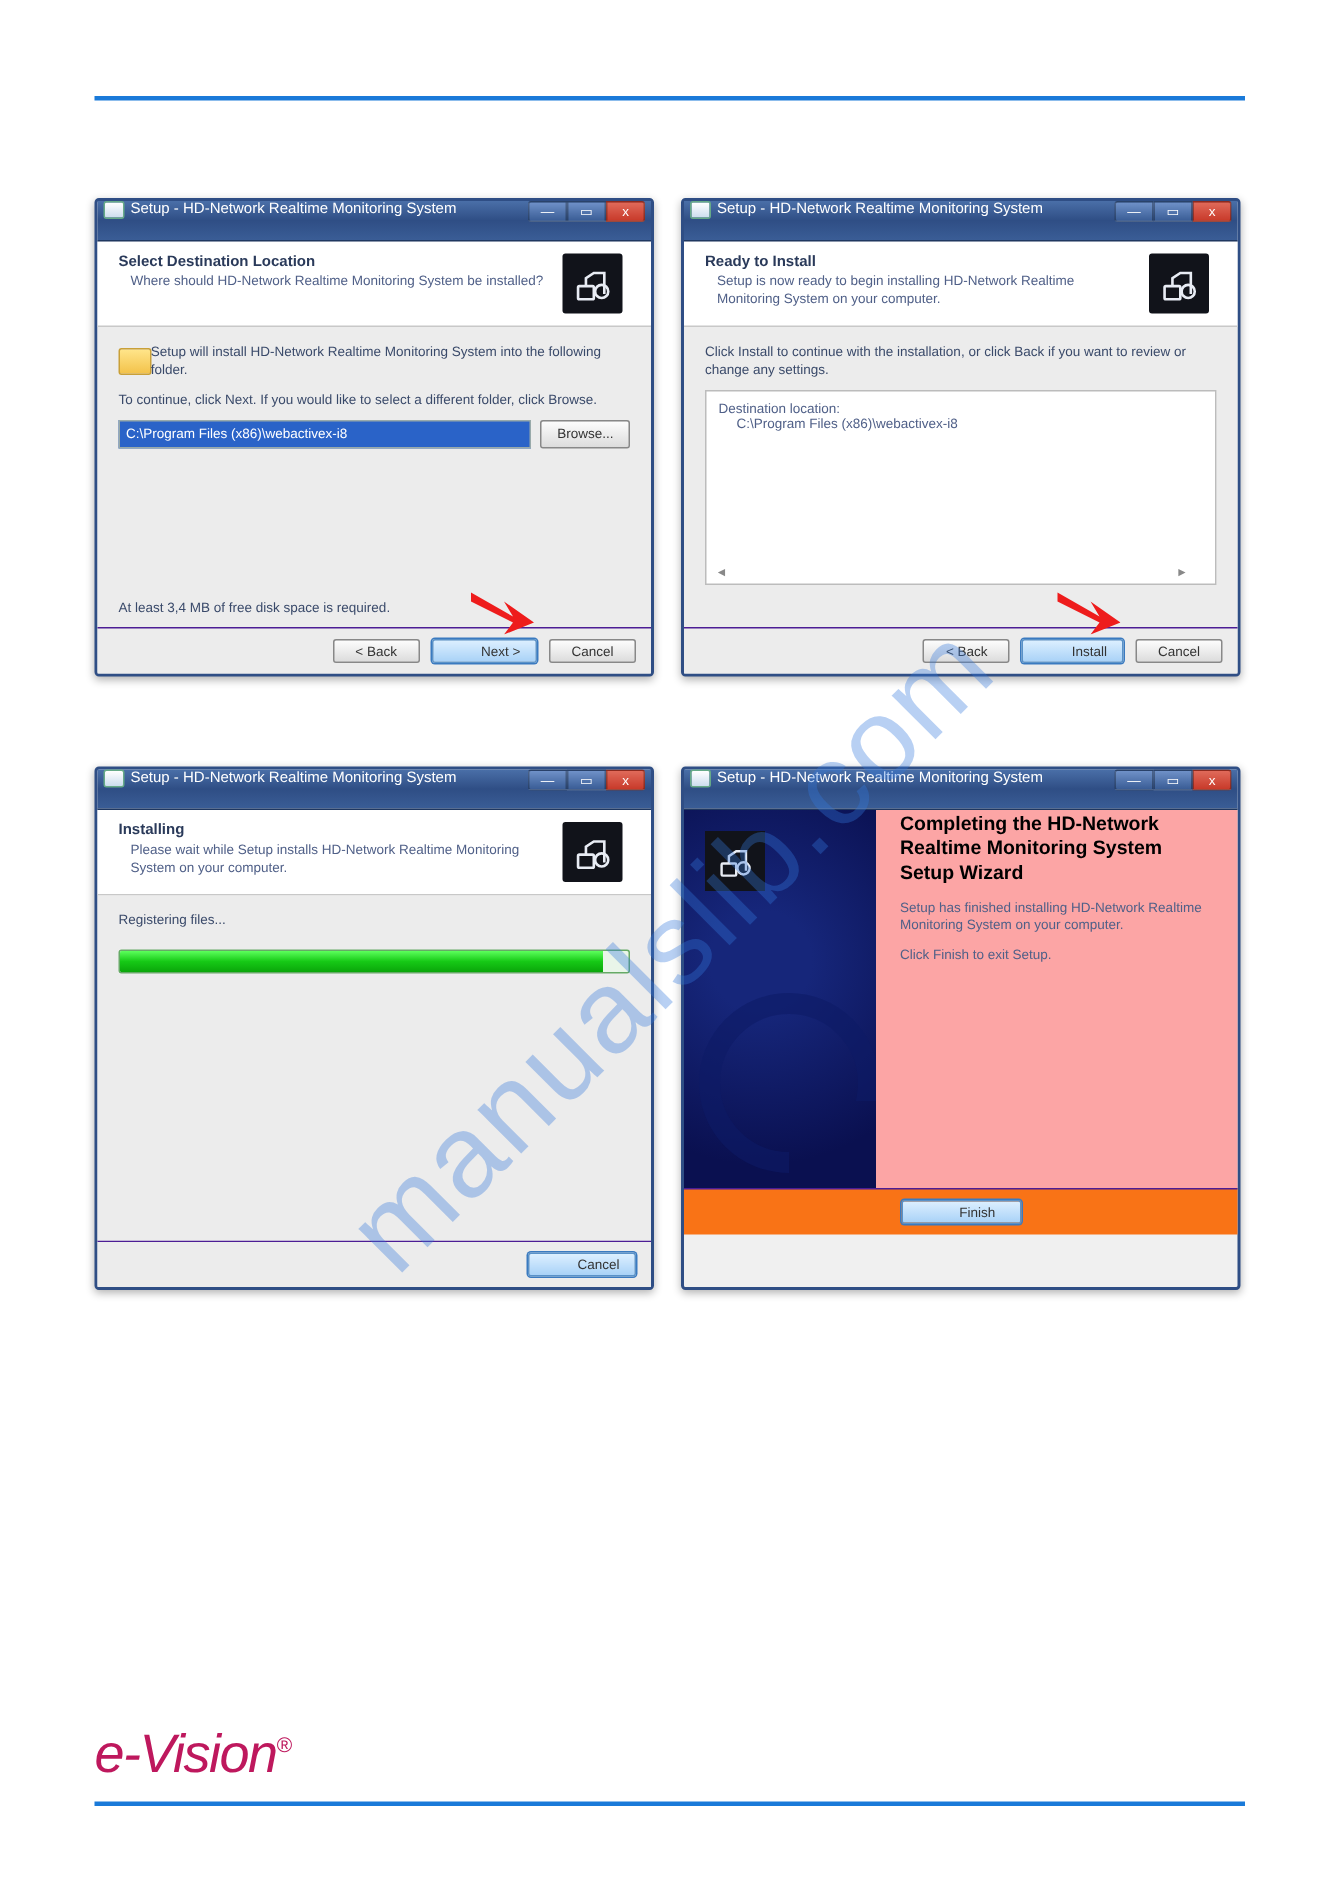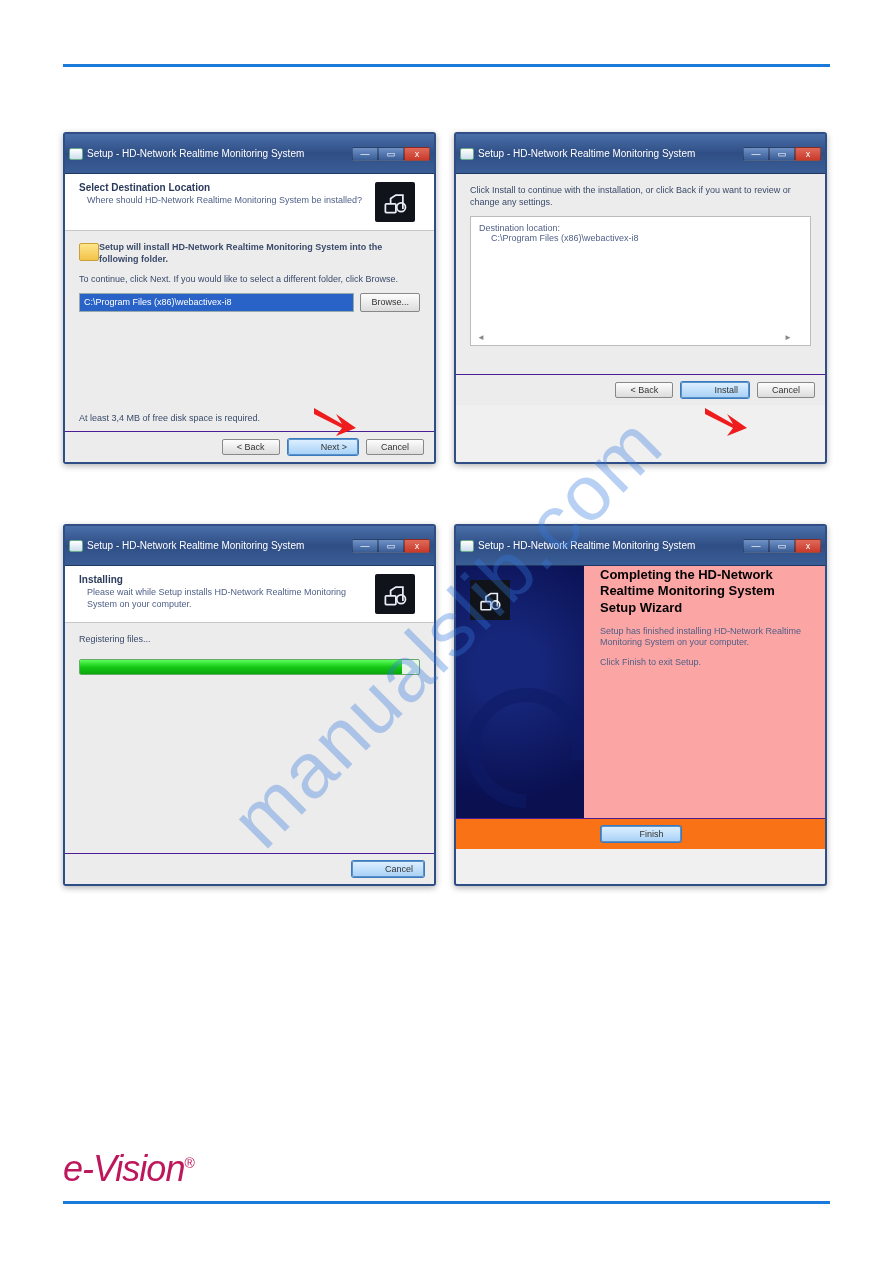--- a/index.html
+++ b/index.html
@@ -68,24 +68,24 @@
     border: 2px solid #2f4e85;
     border-radius: 3px;
     background: #f0f0f0;
     box-shadow: 0 2px 6px rgba(0,0,0,0.3);
     position: relative;
     font-size: 10px;
   }
 
   
   .titlebar {
-    height: 40px;
+    height: 27px;
     background: linear-gradient(to bottom, #4a6fa8 0%, #2f4e85 50%, #3a5d96 100%);
     display: flex;
-    align-items: center;
+    align-items: flex-start;
     padding: 0 4px;
     color: #fff;
     font-size: 10px;
     position: relative;
     border-bottom: 1px solid #1f3760;
   }
   .title-icon {
     width: 14px; height: 12px;
     background: linear-gradient(to bottom, #fff, #cde);
     border: 1px solid #6a8;
@@ -128,21 +128,21 @@
   
   .body {
     background: #ececec;
     padding: 10px 14px 8px 14px;
     min-height: 190px;
     color: #3a4a6a;
     font-size: 9px;
     position: relative;
   }
   .body .row { margin-bottom: 8px; line-height: 1.35; }
-  .folder-row { display: flex; align-items: flex-start; gap: 0; font-weight: bold; }
+  .folder-row { display: flex; align-items: center; gap: 0; }
   .folder-icon { width: 22px; height: 18px; background: linear-gradient(to bottom,#ffe58a,#f3c24a); border-radius: 2px; border:1px solid #c9a038; margin-top:2px;}
   .path-row { display: flex; gap: 6px; align-items: center; }
   .path-input {
     flex: 1;
     border: 1px solid #9aa;
     background: #fff;
     padding: 2px 4px;
     font-size: 9px;
     color: #fff;
   }
@@ -311,20 +311,35 @@
 
   <div class="window">
     <div class="titlebar">
       <span class="title-icon"></span>
       <span>Setup - HD-Network Realtime Monitoring System</span>
       <span class="spacer"></span>
       <div class="ctl-group">
         <div class="ctl min">—</div>
         <div class="ctl max">▭</div>
         <div class="ctl close">x</div>
+      </div>
+    </div>
+    <div class="header-band">
+      <div class="header-text">
+        <div class="h-title">Ready to Install</div>
+        <div class="h-sub">Setup is now ready to begin installing HD-Network Realtime Monitoring System on your computer.</div>
+      </div>
+      <div class="header-icon">
+        <svg viewBox="0 0 32 32">
+            <g fill="none" stroke="#e8ecf4" stroke-width="2">
+              <rect x="5" y="18" width="12" height="10" rx="1"></rect>
+              <path d="M11 18v-6l6-4h8v16"></path>
+              <circle cx="23" cy="22" r="5"></circle>
+            </g>
+          </svg>
       </div>
     </div>
     <div class="body tall2">
       <div class="row">Click Install to continue with the installation, or click Back if you want to review or change any settings.</div>
       <div class="dest-panel">
         <div class="lbl">Destination location:</div>
         <div class="val">C:\Program Files (x86)\webactivex-i8</div>
         <div class="scroll-bottom">
             <span>◄</span>
             <span>►</span>

